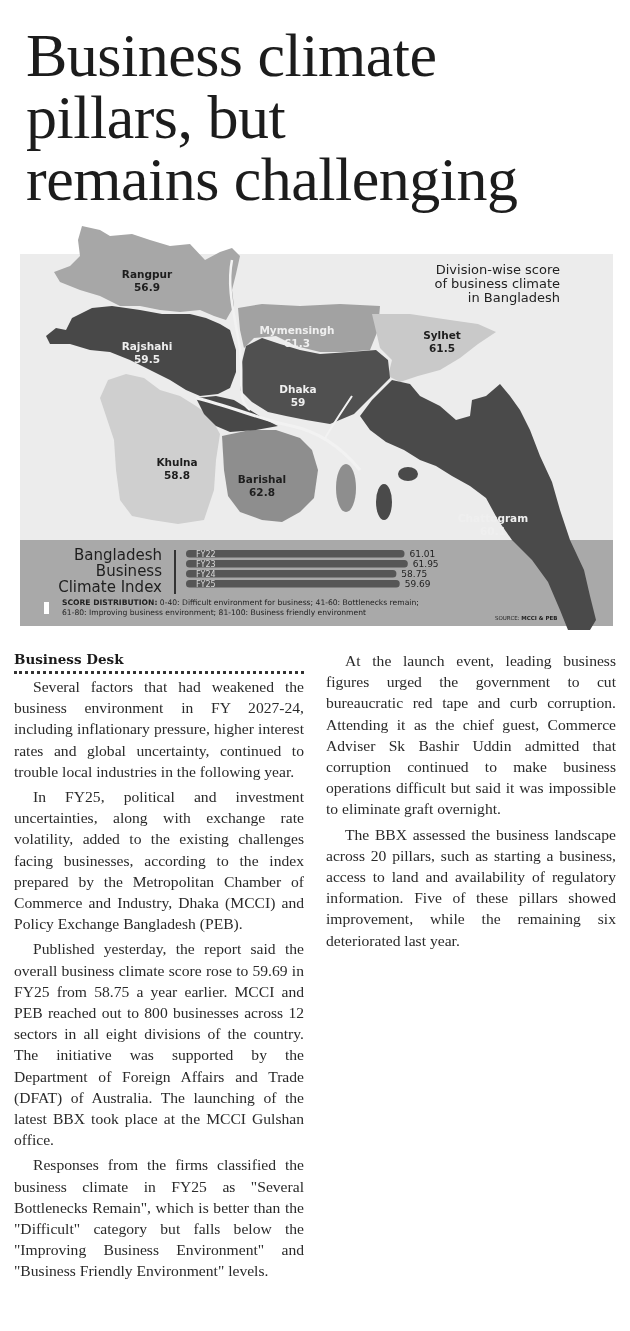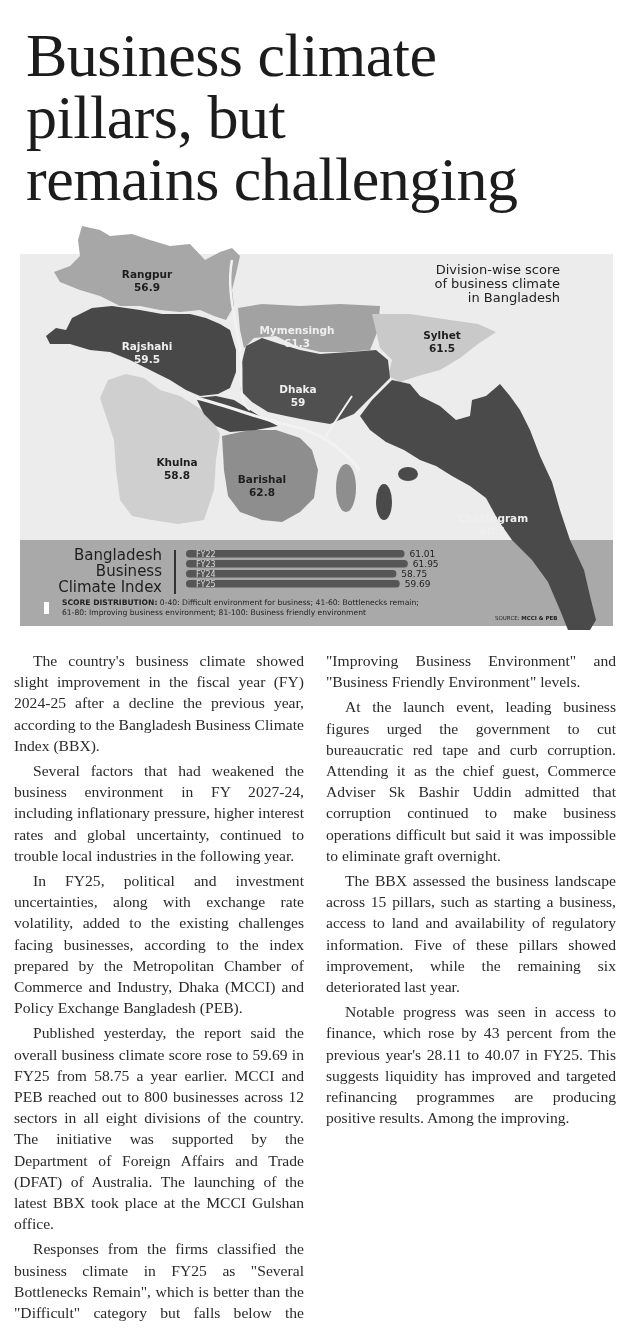--- a/index.html
+++ b/index.html
@@ -113,21 +113,20 @@
       </g>
 
     <rect x="44" y="382" width="5" height="12" fill="#ffffff"></rect>
     <text class="dist" x="62" y="385"><tspan font-weight="bold">SCORE DISTRIBUTION:</tspan><tspan> 0-40: Difficult environment for business; 41-60: Bottlenecks remain;</tspan></text>
     <text class="dist" x="62" y="395">61-80: Improving business environment; 81-100: Business friendly environment</text>
     <text class="src" x="495" y="400"><tspan>SOURCE: </tspan><tspan font-weight="bold">MCCI &amp; PEB</tspan></text>
   </svg>
 </div>
 
 <div class="article">
-  <p>The country's business climate showed slight improvement in the fiscal year (FY) 2024-25 after a decline the previous year, according to the Bangladesh Business Climate Index (BBX).</p>
+  <div class="byline">Business Desk</div>
   <p>Several factors that had weakened the business environment in FY 2027-24, including inflationary pressure, higher interest rates and global uncertainty, continued to trouble local industries in the following year.</p>
   <p>In FY25, political and investment uncertainties, along with exchange rate volatility, added to the existing challenges facing businesses, according to the index prepared by the Metropolitan Chamber of Commerce and Industry, Dhaka (MCCI) and Policy Exchange Bangladesh (PEB).</p>
   <p>Published yesterday, the report said the overall business climate score rose to 59.69 in FY25 from 58.75 a year earlier. MCCI and PEB reached out to 800 businesses across 12 sectors in all eight divisions of the country. The initiative was supported by the Department of Foreign Affairs and Trade (DFAT) of Australia. The launching of the latest BBX took place at the MCCI Gulshan office.</p>
   <p>Responses from the firms classified the business climate in FY25 as "Several Bottlenecks Remain", which is better than the "Difficult" category but falls below the "Improving Business Environment" and "Business Friendly Environment" levels.</p>
   <p>At the launch event, leading business figures urged the government to cut bureaucratic red tape and curb corruption. Attending it as the chief guest, Commerce Adviser Sk Bashir Uddin admitted that corruption continued to make business operations difficult but said it was impossible to eliminate graft overnight.</p>
-  <p>The BBX assessed the business landscape across 15 pillars, such as starting a business, access to land and availability of regulatory information. Five of these pillars showed improvement, while the remaining six deteriorated last year.</p>
-  <p>Notable progress was seen in access to finance, which rose by 43 percent from the previous year's 28.11 to 40.07 in FY25. This suggests liquidity has improved and targeted refinancing programmes are producing positive results. Among the improving.</p>
+  <p>The BBX assessed the business landscape across 20 pillars, such as starting a business, access to land and availability of regulatory information. Five of these pillars showed improvement, while the remaining six deteriorated last year.</p>
 </div>
 
 </body></html>

